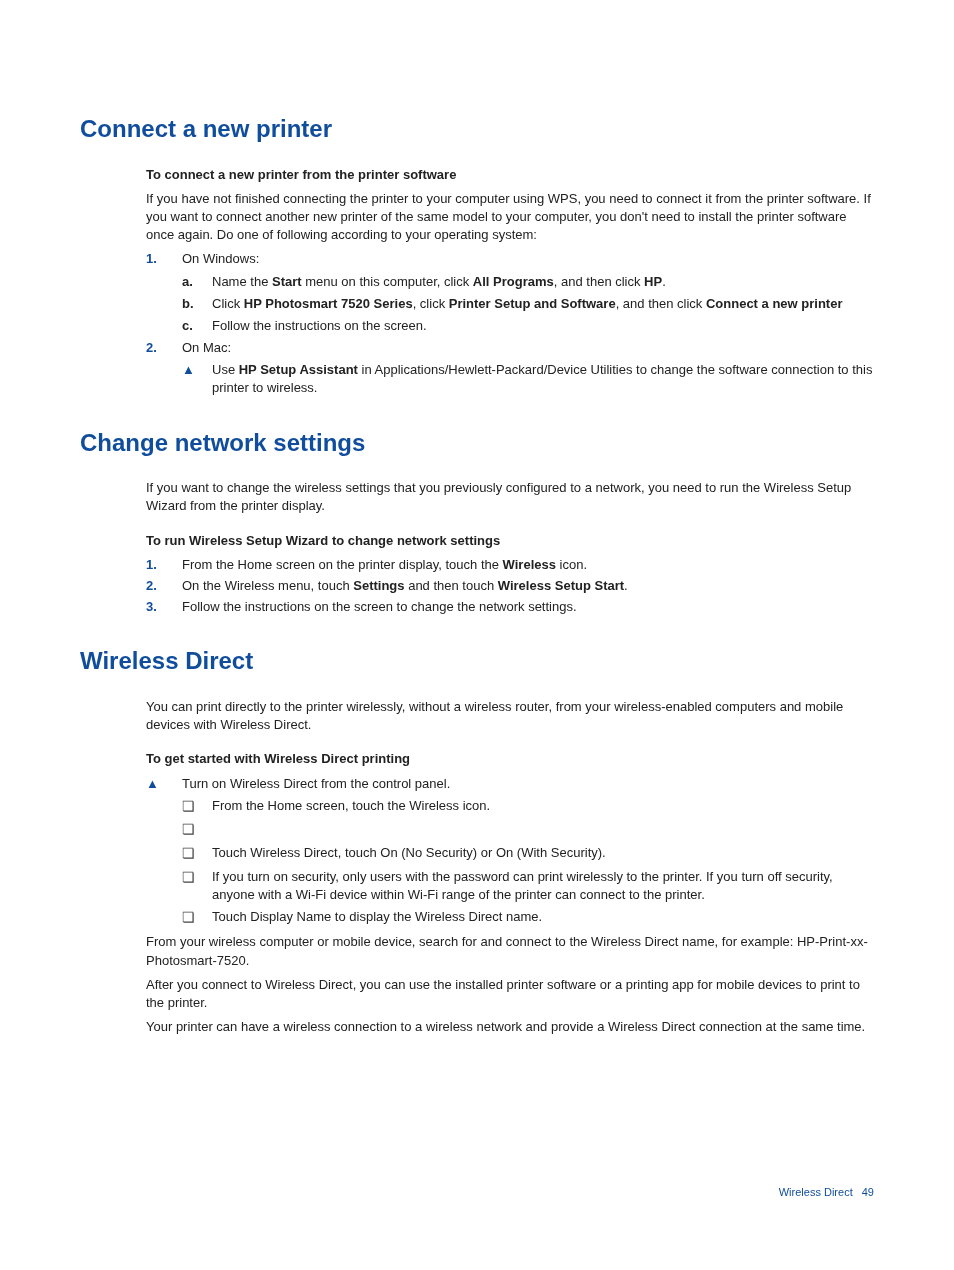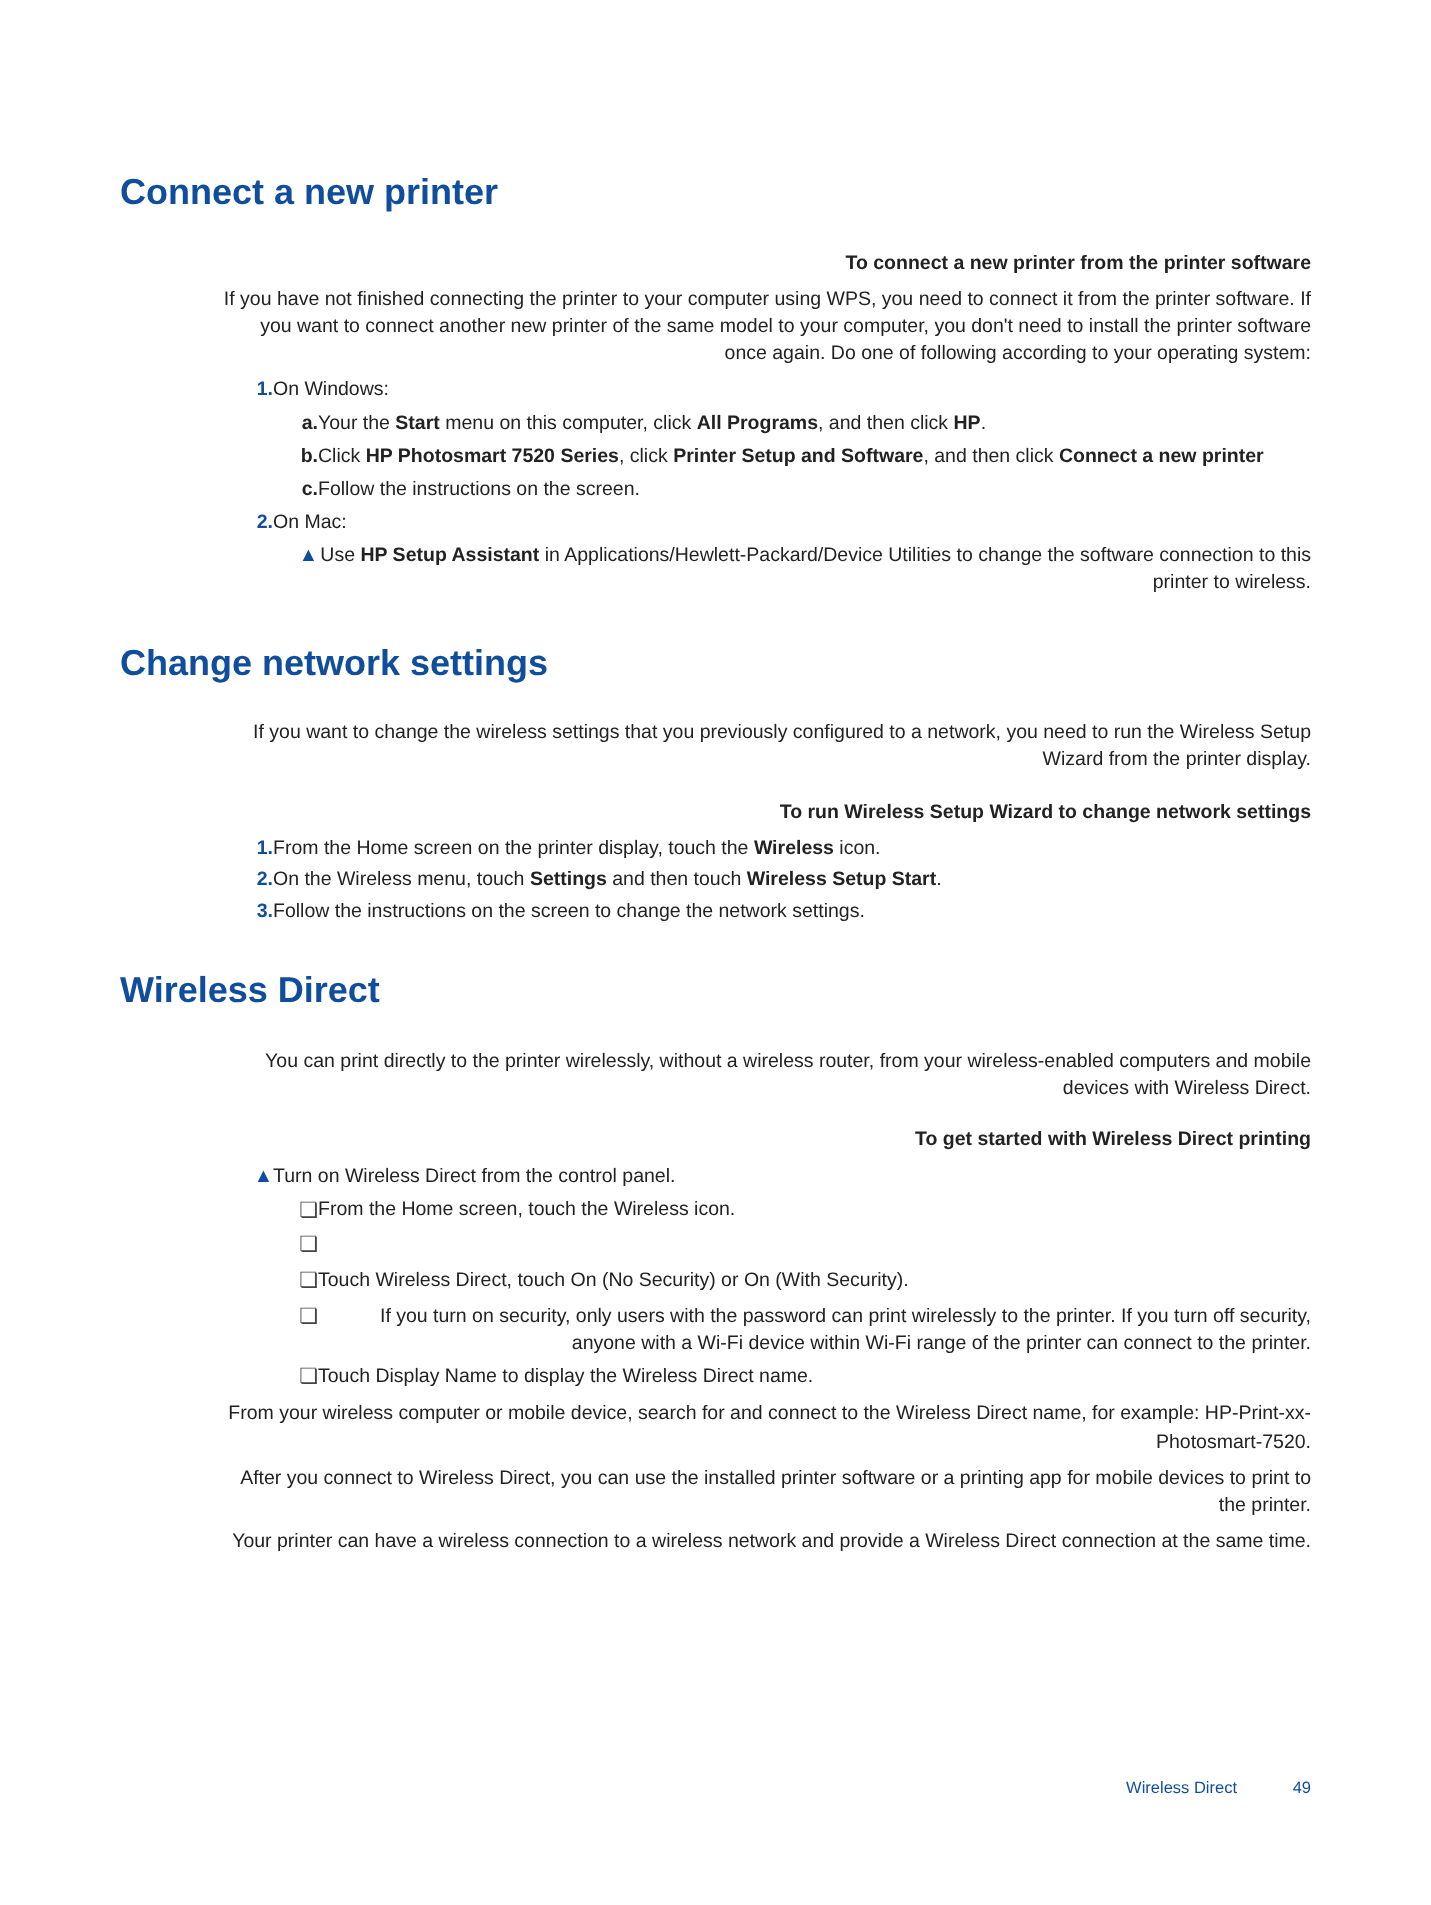--- a/index.html
+++ b/index.html
@@ -18,21 +18,21 @@
     min-height: 1270px;
     position: relative;
   }
   h1.section-title {
     font-size: 24px;
     font-weight: bold;
     color: #104d9c;
     margin: 0 0 20px 0;
   }
   h1.section-title.sp-top { margin-top: 28px; }
-  .content { margin-left: 66px; text-align: right; }
+  .content { margin-left: 66px; }
   .subhead {
     font-weight: bold;
     margin: 16px 0 6px 0;
   }
   p { margin: 6px 0; }
   .ol-num { margin: 4px 0 4px 0; padding-left: 0; }
   .ol-num .row { display: flex; margin: 3px 0; }
   .ol-num .marker {
     color: #104d9c;
     font-weight: bold;
@@ -48,42 +48,42 @@
   .sq-list .row { display: flex; margin: 4px 0; }
   .sq-list .sq { min-width: 30px; font-size: 14px; color: #444; }
   .b { font-weight: bold; }
   .footer {
     position: absolute;
     bottom: 70px;
     right: 80px;
     font-size: 11px;
     color: #104d9c;
   }
-  .footer .pn { margin-left: 34px; }
+  .footer .pn { margin-left: 6px; }
 </style>
 </head>
 <body>
 
 <div class="page">
 
   <h1 class="section-title">Connect a new printer</h1>
   <div class="content">
     <p class="subhead">To connect a new printer from the printer software</p>
     <p>If you have not finished connecting the printer to your computer using WPS, you need to connect it from the printer software. If you want to connect another new printer of the same model to your computer, you don't need to install the printer software once again. Do one of following according to your operating system:</p>
 
     <div class="ol-num">
       <div class="row">
         <div class="marker">1.</div>
         <div>On Windows:</div>
       </div>
       <div class="ol-alpha">
         <div class="row">
           <div class="amark">a.</div>
           <div>
-            <span>Your the </span><span class="b">Start</span><span> menu on this computer, click </span><span class="b">All Programs</span><span>, and then click </span><span class="b">HP</span><span>.</span>
+            <span>Name the </span><span class="b">Start</span><span> menu on this computer, click </span><span class="b">All Programs</span><span>, and then click </span><span class="b">HP</span><span>.</span>
           </div>
         </div>
         <div class="row">
           <div class="amark">b.</div>
           <div>
             <span>Click </span><span class="b">HP Photosmart 7520 Series</span><span>, click </span><span class="b">Printer Setup and Software</span><span>, and then click </span><span class="b">Connect a new printer</span>
           </div>
         </div>
         <div class="row">
           <div class="amark">c.</div>

